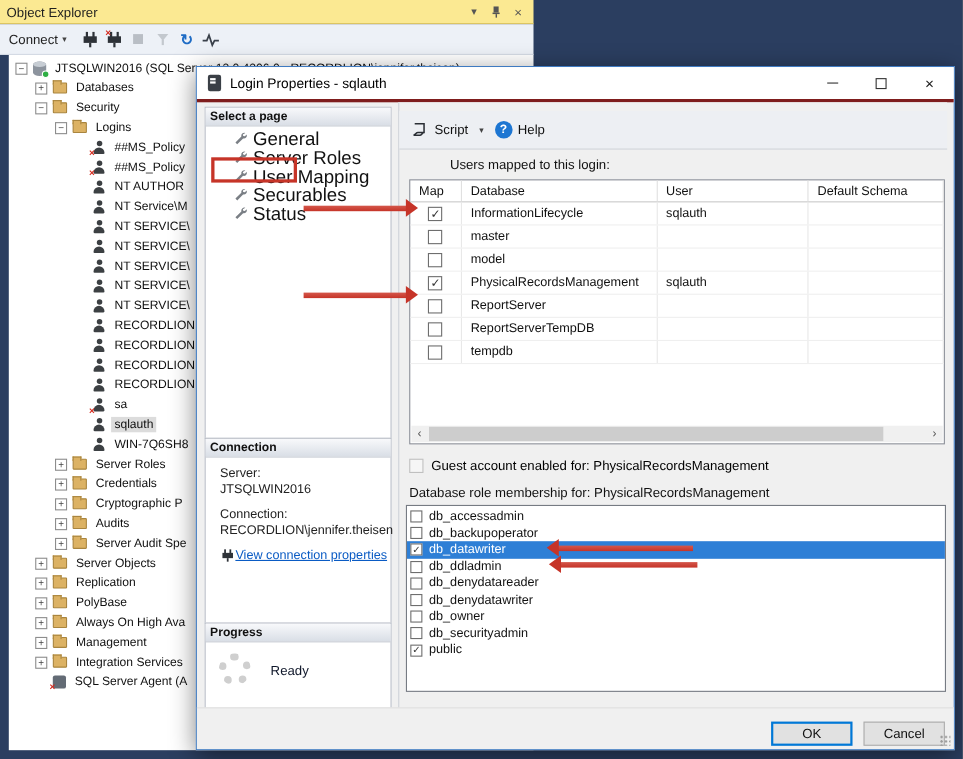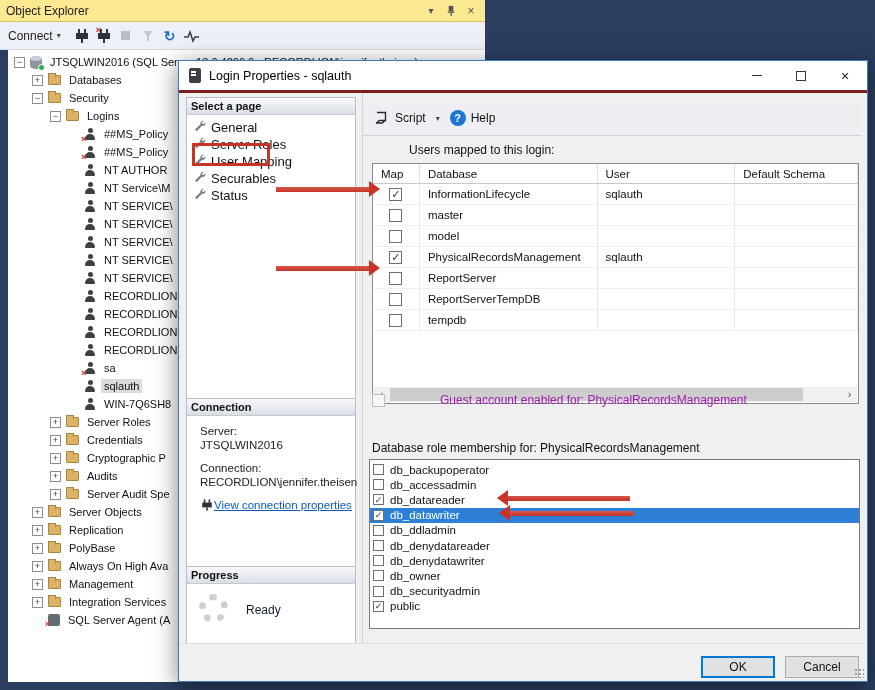--- a/index.html
+++ b/index.html
@@ -67,21 +67,21 @@
   .max-glyph{width:10px;height:10px;border:1.2px solid #333;}
   .close-glyph{font-size:14px;line-height:1;}
 
   
   .pane-box{position:absolute;left:7px;width:170px;background:#fff;border:1px solid #b8bdc6;}
   .pane-hdr{height:17px;background:linear-gradient(#f8f9fb,#d9dee6);font-size:11px;font-weight:bold;color:#111;
     display:flex;align-items:center;padding-left:4px;border-bottom:1px solid #c6cbd3;}
   #pages-box{top:36px;height:302px;}
   #conn-box{top:337px;height:169px;}
   #prog-box{top:505px;height:79px;}
-  .page-item{height:16px;display:flex;align-items:center;font-size:13px;color:#111;padding-left:6px;margin-top:1px;}
+  .page-item{height:16px;display:flex;align-items:center;font-size:17px;color:#111;padding-left:6px;margin-top:1px;margin-left:19px;}
   .page-item svg{margin-right:5px;flex:none;}
   #pages-list{padding-top:3px;}
   .conn-body{padding:8px 0 0 13px;font-size:11.5px;color:#222;line-height:14px;}
   .conn-block{margin-bottom:9px;}
   #conn-link-row{display:flex;align-items:center;margin-top:4px;}
   #conn-link{color:var(--link);text-decoration:underline;font-size:11.5px;}
   #spinner{width:29px;height:29px;border:7px dotted #cfcfcf;border-radius:50%;margin:10px 0 0 12px;}
   #prog-row{display:flex;align-items:center;}
   #prog-status{font-size:12px;color:#0f172a;margin:12px 0 0 18px;}
 
@@ -101,21 +101,21 @@
   .ut-row{display:flex;height:21px;border-bottom:1px solid #efefef;font-size:11.5px;color:#111;}
   .ut-c{display:flex;align-items:center;padding-left:8px;border-right:1px solid #e8e8e8;overflow:hidden;white-space:nowrap;}
   .ut-c.mapc{justify-content:center;padding-left:0;}
   .cb{width:13px;height:13px;border:1px solid #6e6e6e;background:#fff;display:flex;align-items:center;justify-content:center;
     font-size:11px;color:#333;flex:none;}
   .cb.checked::before{content:"\2713";}
   .cb.disabled{border-color:#c0c0c0;background:#f6f6f6;}
   #ut-scroll{position:absolute;left:1px;right:1px;bottom:1px;height:15px;background:#f0f0f0;display:flex;align-items:center;}
   .sc-arrow{width:15px;text-align:center;font-size:11px;color:#555;line-height:15px;}
   #ut-thumb{height:13px;background:#cdcdcd;width:413px;margin-left:1px;}
-  #guest-row{position:absolute;left:9px;top:300px;display:flex;align-items:center;font-size:12px;color:#a21caf;gap:48px;}
+  #guest-row{position:absolute;left:9px;top:323px;display:flex;align-items:center;font-size:12px;color:#000000;}
   #guest-row .cb{margin-right:7px;}
   #role-label{top:348px;color:#111;}
   #roles-list{position:absolute;left:6px;top:366px;width:491px;height:170px;background:#fff;border:1px solid #767b83;padding-top:2px;}
   .role-row{height:15.2px;display:flex;align-items:center;padding-left:3px;font-size:11.5px;color:#111;}
   .role-row .cb{width:11px;height:11px;font-size:9px;margin-right:6px;}
   .role-row.selected{background:var(--sel);color:#fff;}
 
   
   #dlg-footer{position:absolute;left:0;bottom:0;width:100%;height:38px;background:#f0f0f0;border-top:1px solid #dfdfdf;}
   .dlg-btn{position:absolute;top:12px;width:74px;height:22px;background:#e1e1e1;border:1px solid #acacac;
@@ -579,29 +579,25 @@
 
       <div id="guest-row">
         <span class="cb disabled"></span>
         <span>Guest account enabled for: PhysicalRecordsManagement</span>
       </div>
 
       <div id="role-label">Database role membership for: PhysicalRecordsManagement</div>
       <div id="roles-list">
           <div class="role-row">
             <span class="cb"></span>
+            <span>db_accessadmin</span>
+          </div>
+          <div class="role-row">
+            <span class="cb"></span>
             <span>db_backupoperator</span>
-          </div>
-          <div class="role-row">
-            <span class="cb"></span>
-            <span>db_accessadmin</span>
-          </div>
-          <div class="role-row">
-            <span class="cb checked"></span>
-            <span>db_datareader</span>
           </div>
           <div class="role-row selected">
             <span class="cb checked"></span>
             <span>db_datawriter</span>
           </div>
           <div class="role-row">
             <span class="cb"></span>
             <span>db_ddladmin</span>
           </div>
           <div class="role-row">

